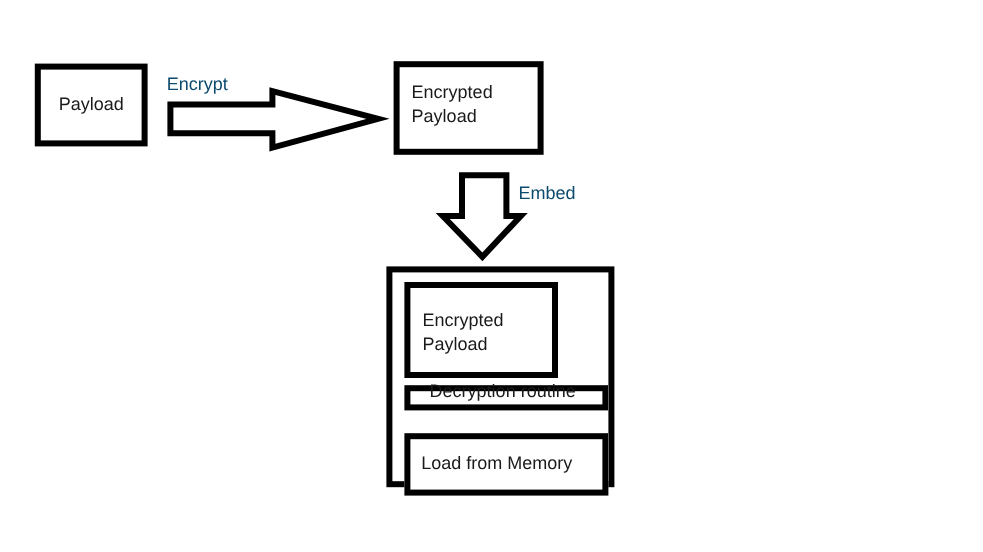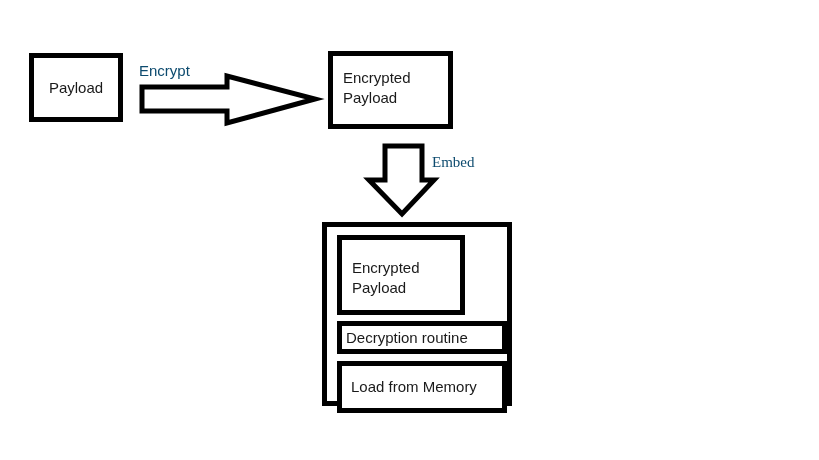--- a/index.html
+++ b/index.html
@@ -37,31 +37,31 @@
   .multiline {
     white-space: pre-line;
     text-align: center;
   }
   
   #payload-box        { left: 29px;  top: 53px;  width: 94px;  height: 69px; }
   #enc-top-box        { left: 328px; top: 51px;  width: 125px; height: 78px; padding: 12px 4px 0 10px; }
   #loader-outer-box   { left: 322px; top: 222px; width: 190px; height: 184px; }
   #loader-label-box   { left: 218px; top: 231px; width: 106px; height: 40px; }
   #enc-inner-box      { left: 337px; top: 235px; width: 128px; height: 80px; padding: 18px 4px 0 10px; }
-  #decrypt-box        { left: 337px; top: 321px; width: 170px; height: 33px; padding-left: 4px; }
+  #decrypt-box        { left: 337px; top: 321px; width: 170px; height: 21px; padding-left: 16px; align-items: flex-end; }
   #loadmem-box        { left: 337px; top: 361px; width: 170px; height: 52px; padding-left: 9px; }
   
   .float-label {
     position: absolute;
     font-size: 15px;
     line-height: 18px;
     color: #0c4a6e;
   }
   #encrypt-label { left: 139px; top: 62px; }
-  #embed-label   { left: 432px; top: 153px; font-family: Liberation Serif, serif; }
+  #embed-label   { left: 432px; top: 153px; }
   
   .arrow-svg {
     position: absolute;
     overflow: visible;
   }
   #encrypt-arrow { left: 0; top: 0; }
   #embed-arrow   { left: 0; top: 0; }
   .arrow-shape {
     fill: #ffffff;
     stroke: #000000;

